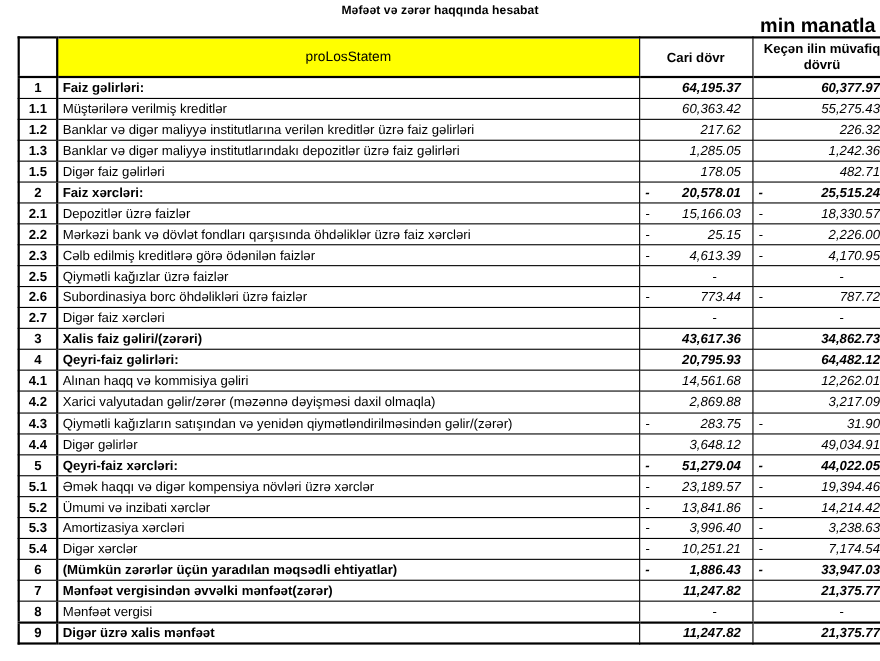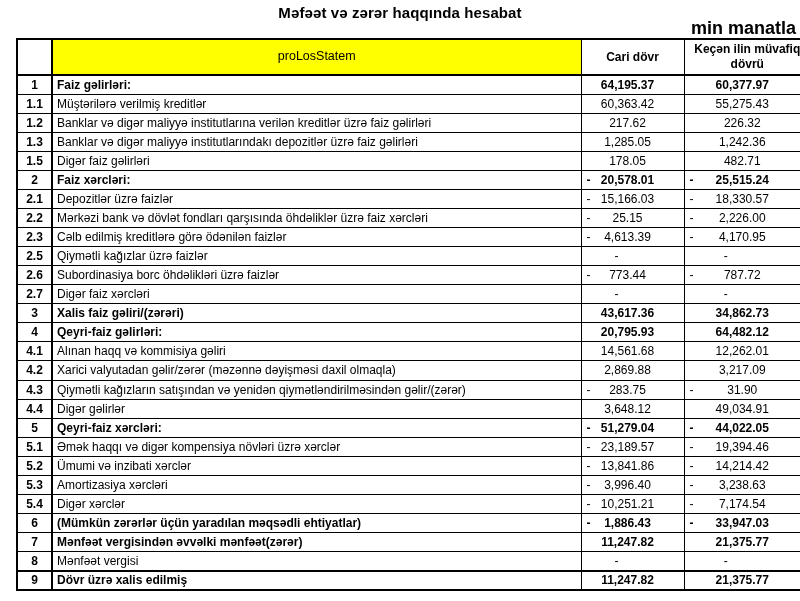--- a/index.html
+++ b/index.html
@@ -1,33 +1,33 @@
 <!DOCTYPE html>
 <html><head>
 <meta charset="utf-8">
 <style>
   * { box-sizing: border-box; }
   html, body { margin: 0; padding: 0; background: #ffffff; }
   body { font-family: "Liberation Sans", sans-serif; color: #000000; }
   .page { width: 800px; height: 601px; position: relative; overflow: hidden; }
 
-  .title { text-align: center; font-weight: bold; font-size: 15px; padding-top: 4px; letter-spacing: 0.1px; }
+  .title { text-align: center; font-weight: bold; font-size: 11px; padding-top: 4px; letter-spacing: 0.1px; }
   .unit-note { text-align: right; font-weight: bold; font-size: 18px; padding-right: 4px; margin-top: 0px; line-height: 15px; padding-left: 20px; }
 
   table.report { border-collapse: collapse; table-layout: fixed; width: 794px; height: 553px; margin-left: 16px; margin-top: 2px; }
   table.report { border: 2px solid #000; }
   th, td { border: 1px solid #000; font-size: 12px; overflow: hidden; vertical-align: middle; padding: 0; }
 
   thead th { font-weight: bold; text-align: center; height: 36px; line-height: 1.25; border-bottom-width: 2px; white-space: normal; }
   thead th.yellow { background: #ffff00; font-weight: normal; font-size: 12.5px; }
 
   tbody td { white-space: nowrap; height: 17.8px; }
   td.no { text-align: center; border-right-width: 2px; font-weight: bold; }
   td.label { text-align: left; padding-left: 4px; }
-  td.val { text-align: center; padding-right: 10px; position: relative; }
+  td.val { text-align: right; padding-right: 10px; position: relative; font-style: italic; }
   td.val .sign { position: absolute; left: 5px; top: 50%; transform: translateY(-50%); }
   td.val.dash3 { padding-right: 32px; }
   td.val.dash4 { padding-right: 43px; }
   tr.bold td { font-weight: bold; }
   tbody tr:last-child td { border-top-width: 2px; }
 </style>
 </head>
 <body>
 
 <div class="page">
@@ -201,19 +201,19 @@
           <td class="val"><span>21,375.77</span></td>
         </tr>
         <tr>
           <td class="no">8</td>
           <td class="label">Mənfəət vergisi</td>
           <td class="val dash3"><span>-</span></td>
           <td class="val dash4"><span>-</span></td>
         </tr>
         <tr class="bold">
           <td class="no">9</td>
-          <td class="label">Dövr üzrə xalis edilmiş</td>
+          <td class="label">Digər üzrə xalis mənfəət</td>
           <td class="val"><span>11,247.82</span></td>
           <td class="val"><span>21,375.77</span></td>
         </tr>
       </tbody>
   </table>
 </div>
 
 </body></html>

